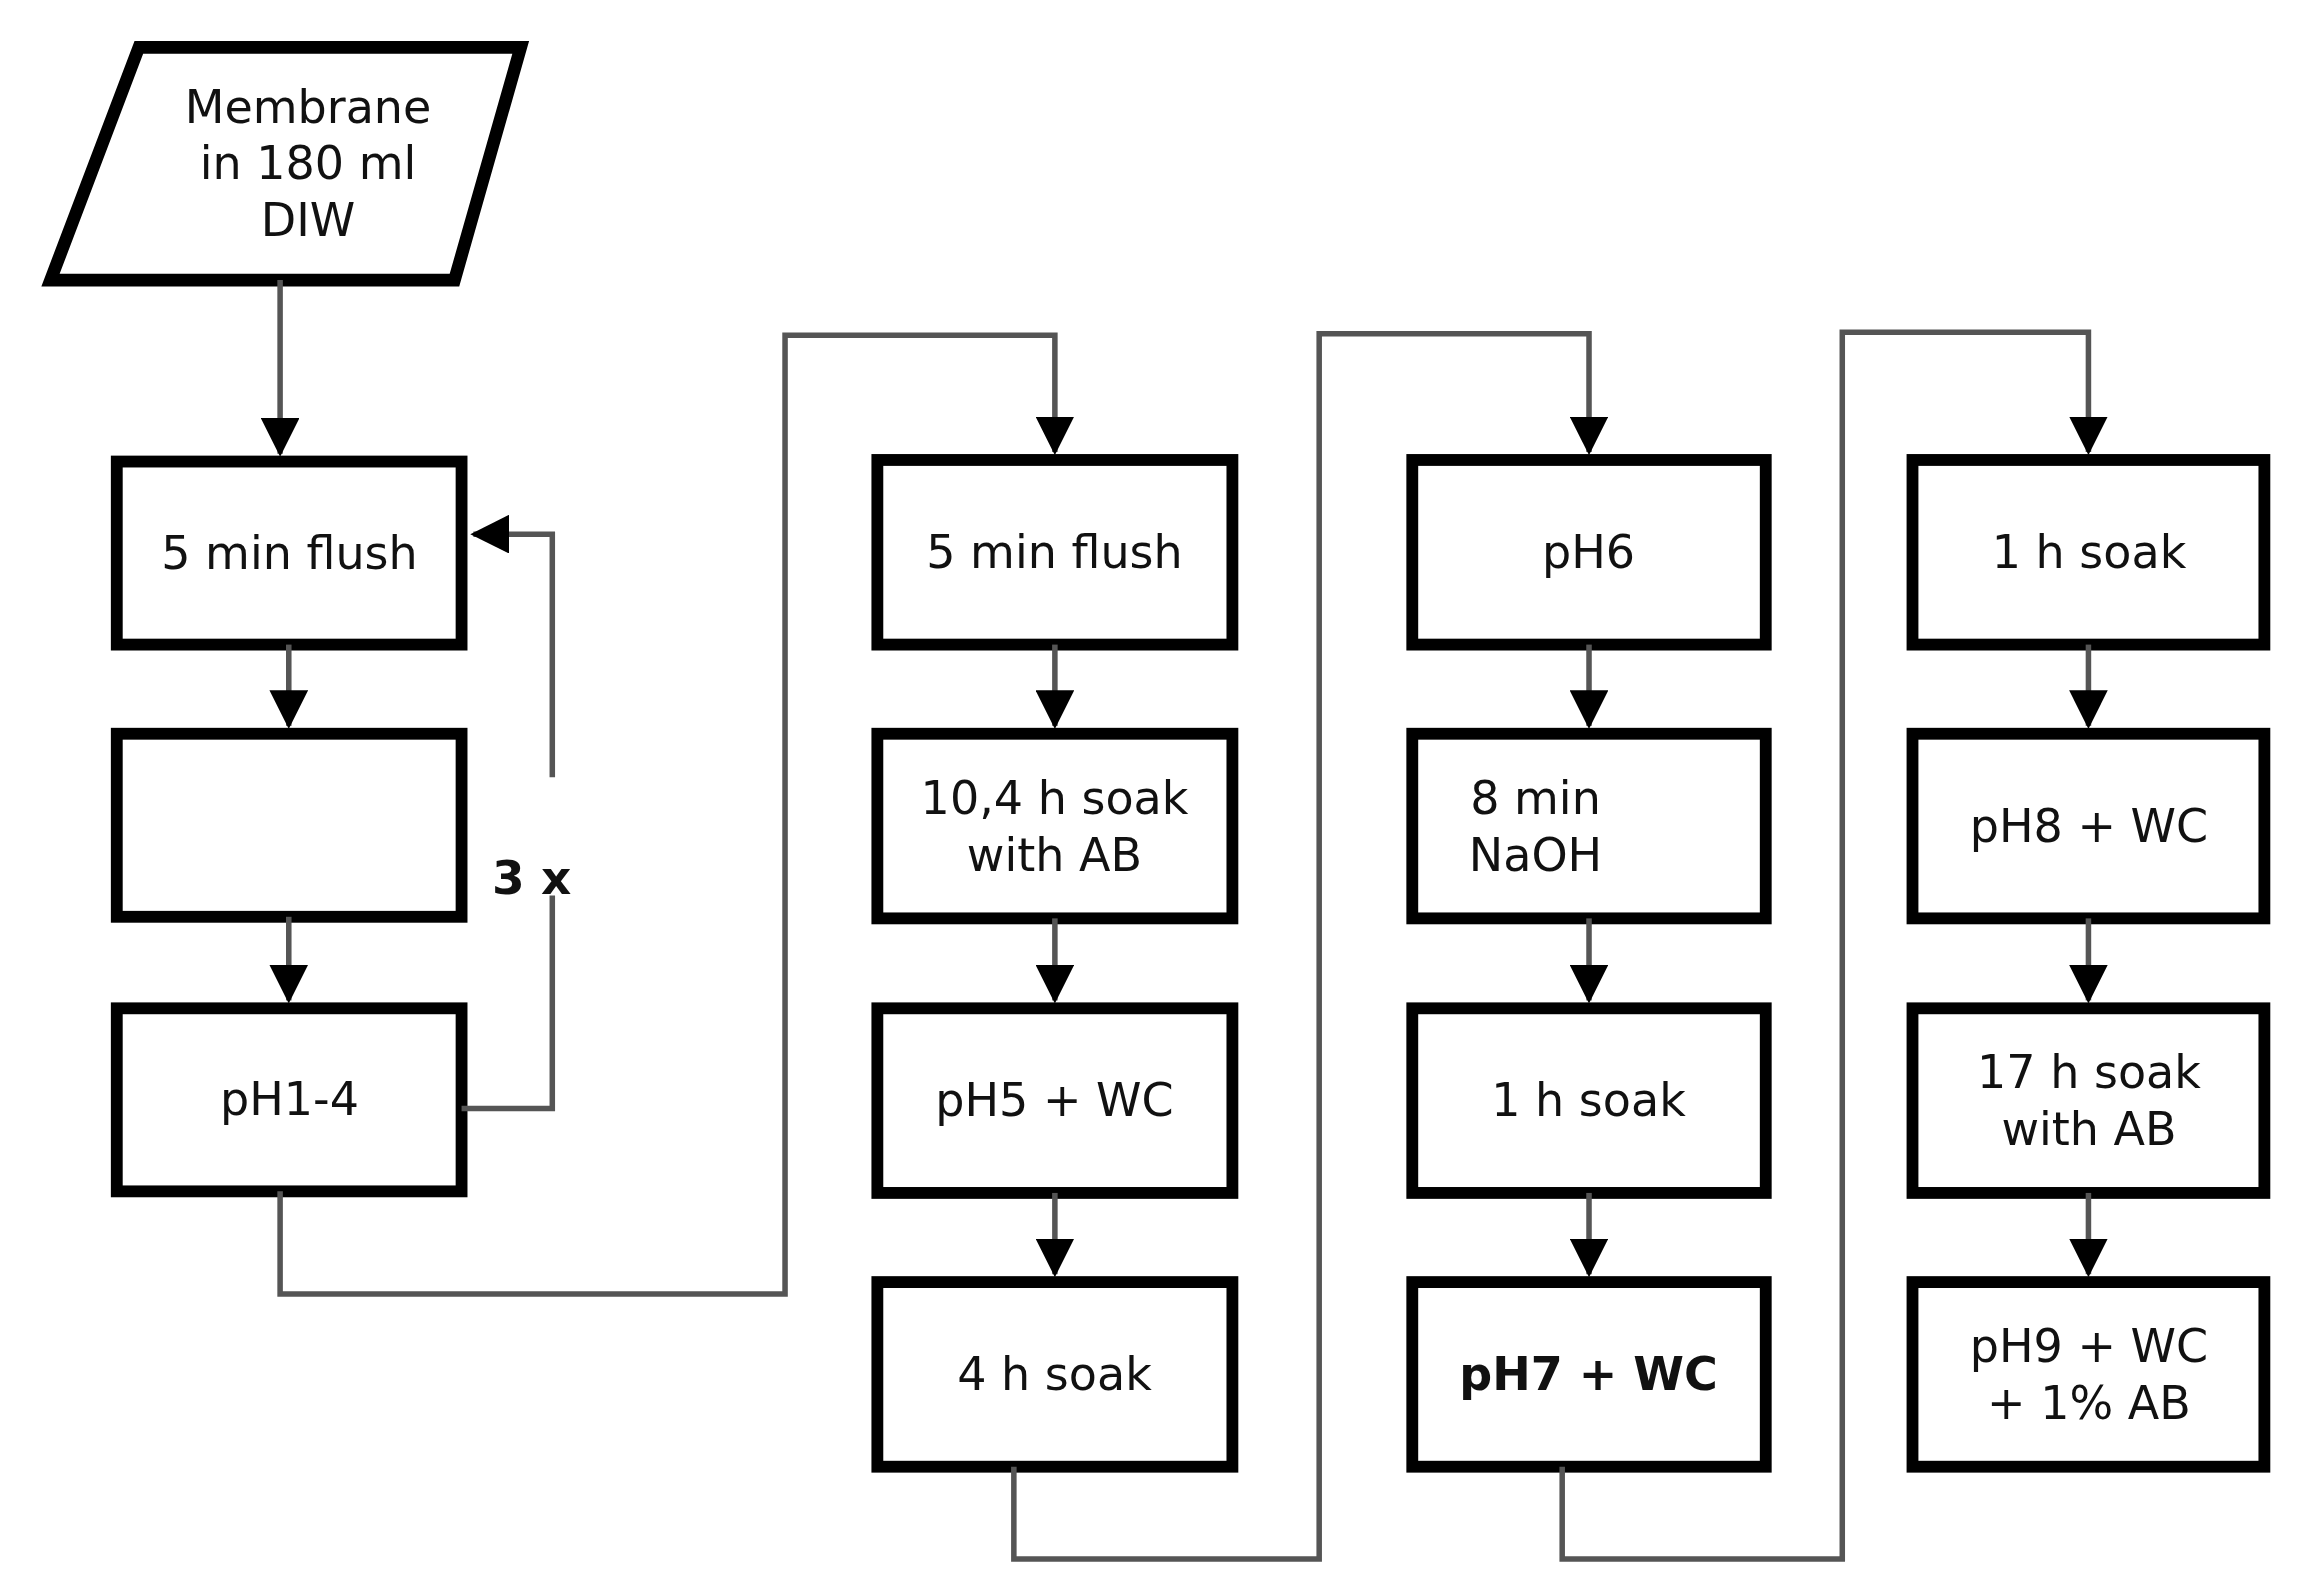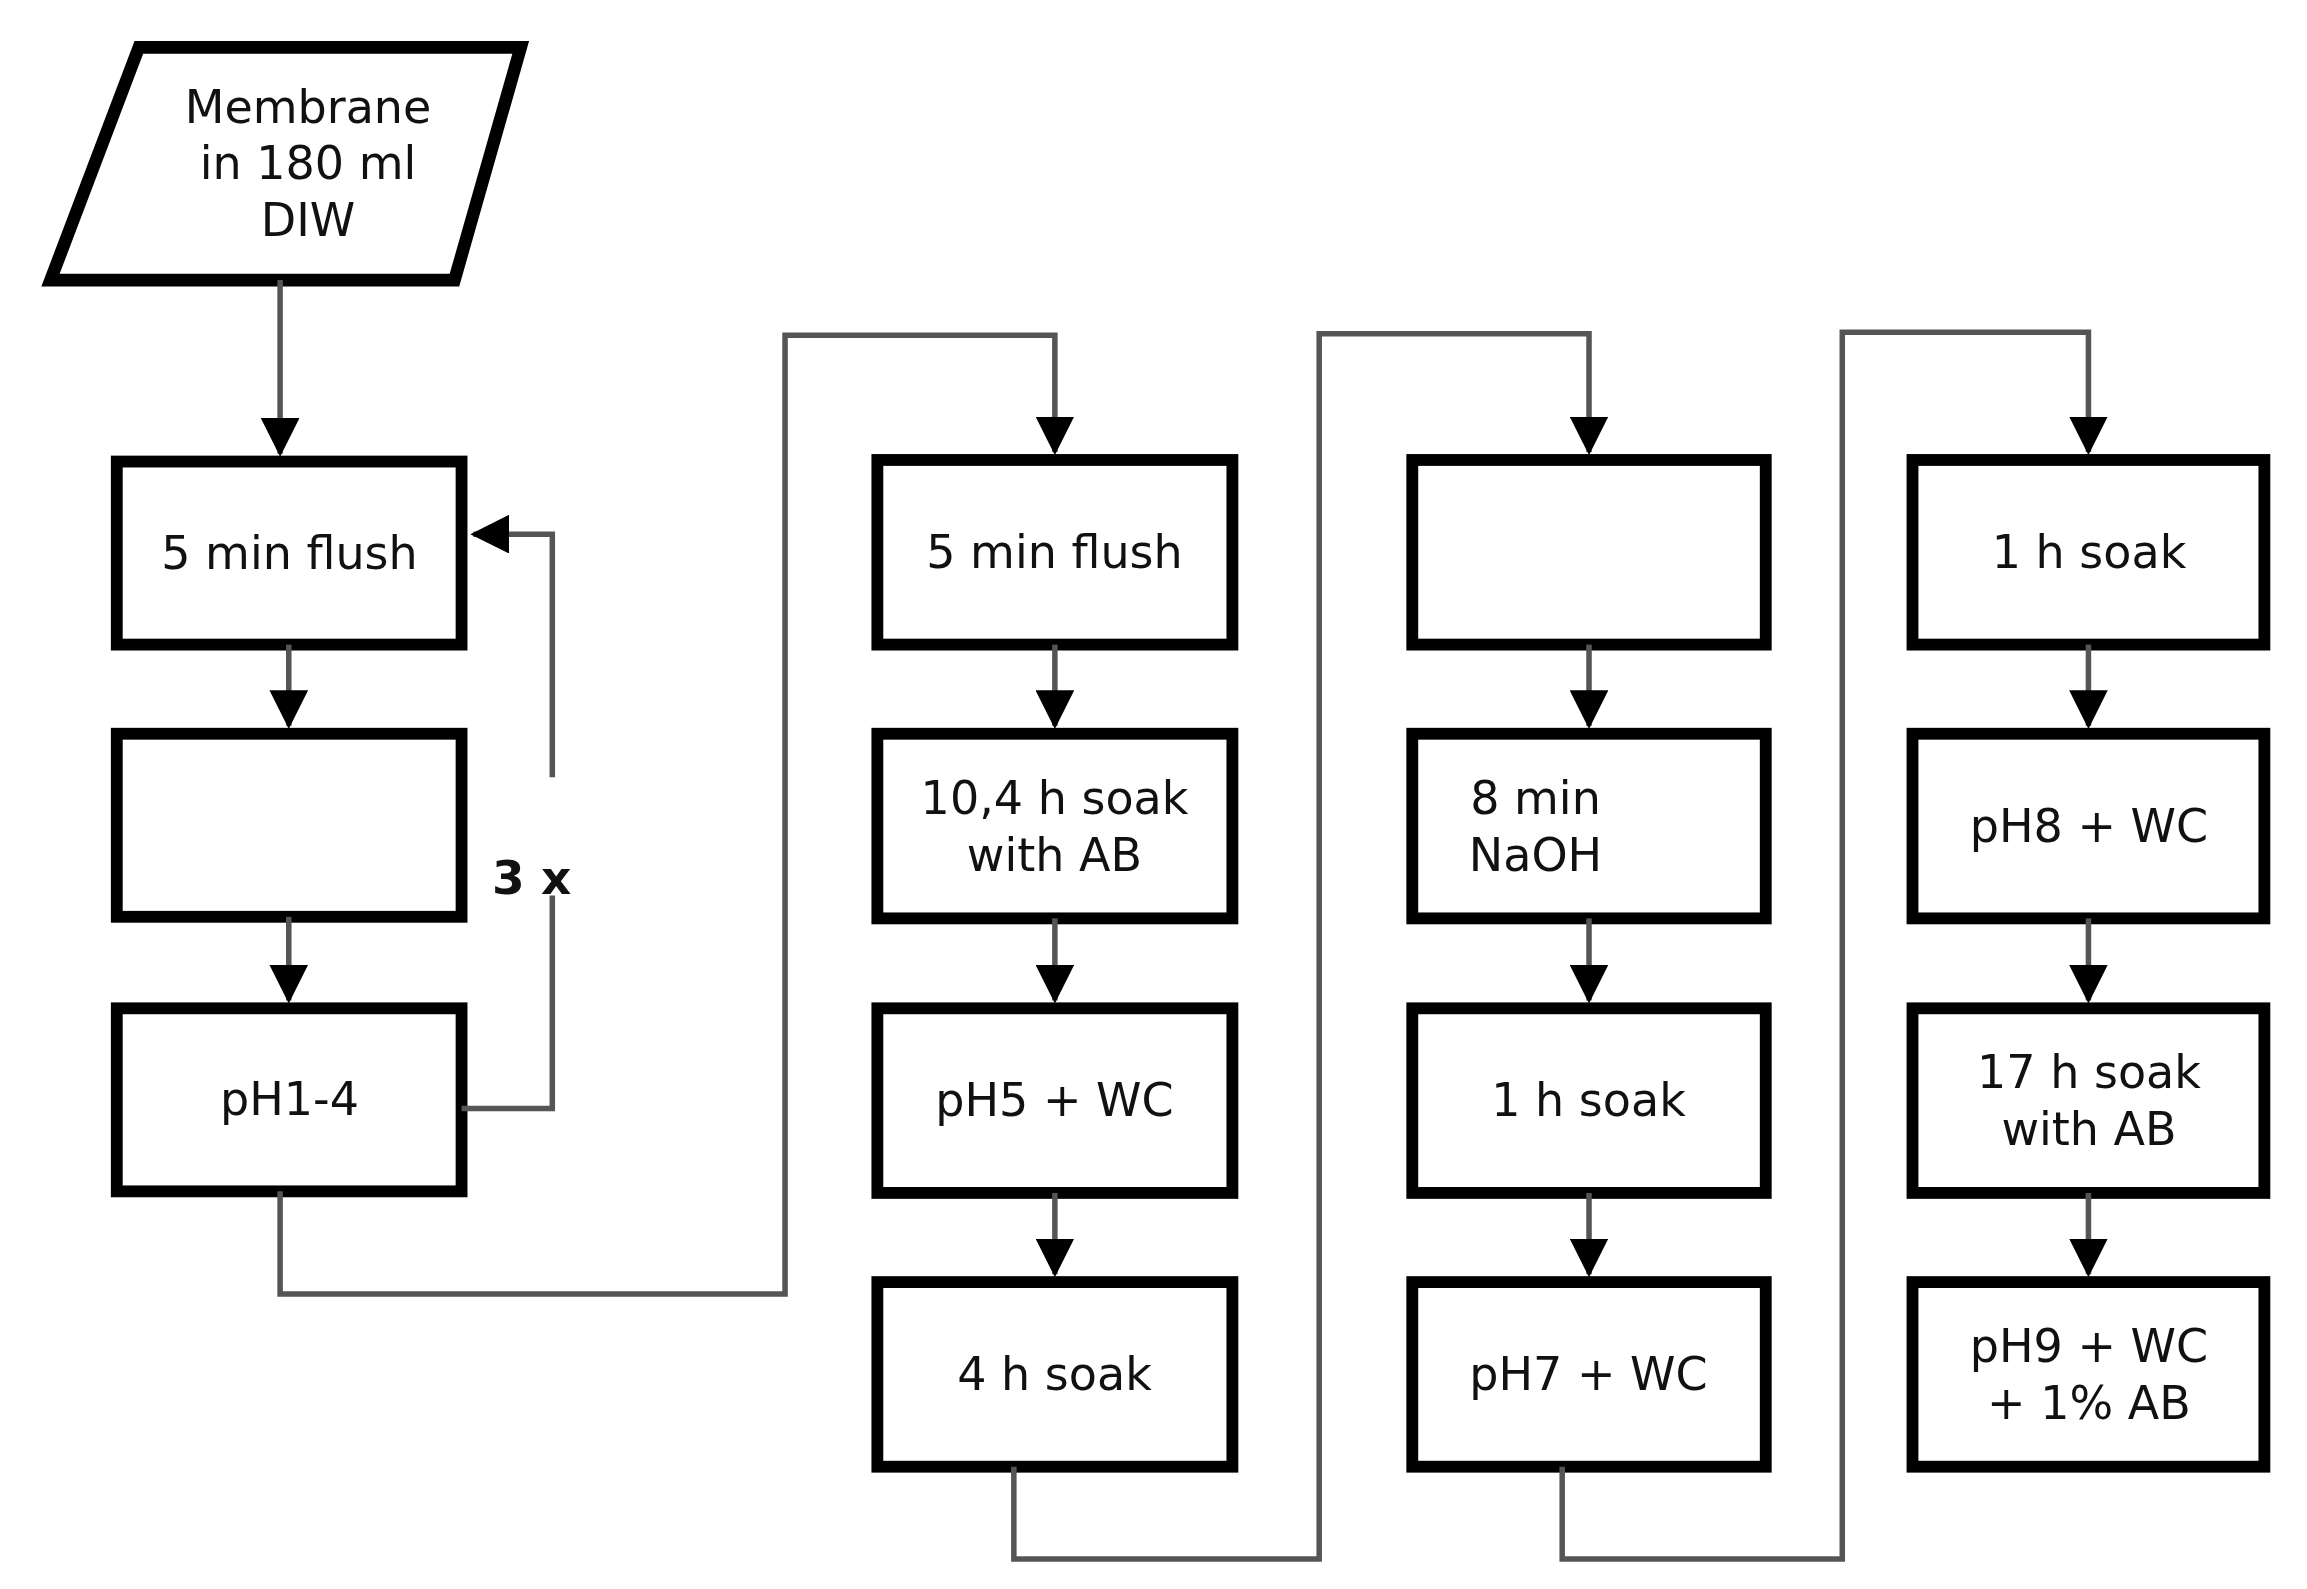--- a/index.html
+++ b/index.html
@@ -101,24 +101,25 @@
 
   <div class="nodeLabel" style="left:117px;top:462px;width:345px;height:183px;">5 min flush</div>
   <div class="nodeLabel" style="left:117px;top:1008px;width:345px;height:183px;">pH1-4</div>
 
   <div class="nodeLabel" style="left:877px;top:460px;width:355px;height:185px;">5 min flush</div>
   <div class="nodeLabel" style="left:877px;top:734px;width:355px;height:185px;">10,4 h soak
 with AB</div>
   <div class="nodeLabel" style="left:877px;top:1008px;width:355px;height:185px;">pH5 + WC</div>
   <div class="nodeLabel" style="left:877px;top:1282px;width:355px;height:185px;">4 h soak</div>
 
+  <div class="nodeLabel" style="left:1412px;top:460px;width:353px;height:185px;">pH6</div>
   <div class="nodeLabel" style="left:1359px;top:734px;width:353px;height:185px;">8 min
 NaOH</div>
   <div class="nodeLabel" style="left:1412px;top:1008px;width:353px;height:185px;">1 h soak</div>
-  <div class="nodeLabel" style="left:1412px;top:1282px;width:353px;height:185px;">pH7 + WC</div>
+  <div class="nodeLabel" style="left:1412px;top:1282px;width:353px;height:185px;font-weight:bold;">pH7 + WC</div>
 
   <div class="nodeLabel" style="left:1913px;top:460px;width:352px;height:185px;">1 h soak</div>
   <div class="nodeLabel" style="left:1913px;top:734px;width:352px;height:185px;">pH8 + WC</div>
   <div class="nodeLabel" style="left:1913px;top:1008px;width:352px;height:185px;">17 h soak
 with AB</div>
   <div class="nodeLabel" style="left:1913px;top:1282px;width:352px;height:185px;">pH9 + WC
 + 1% AB</div>
 
   <div class="loopLabel" style="left:492px;top:806px;">3 x</div>
 

